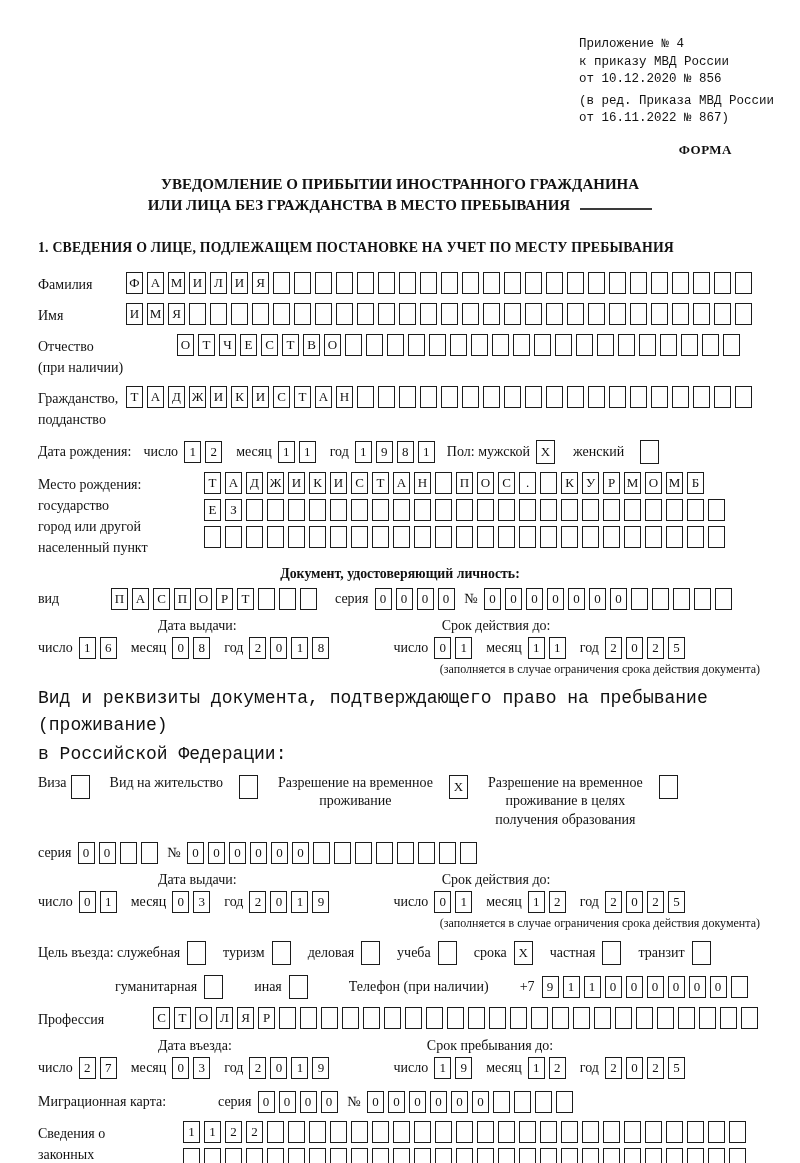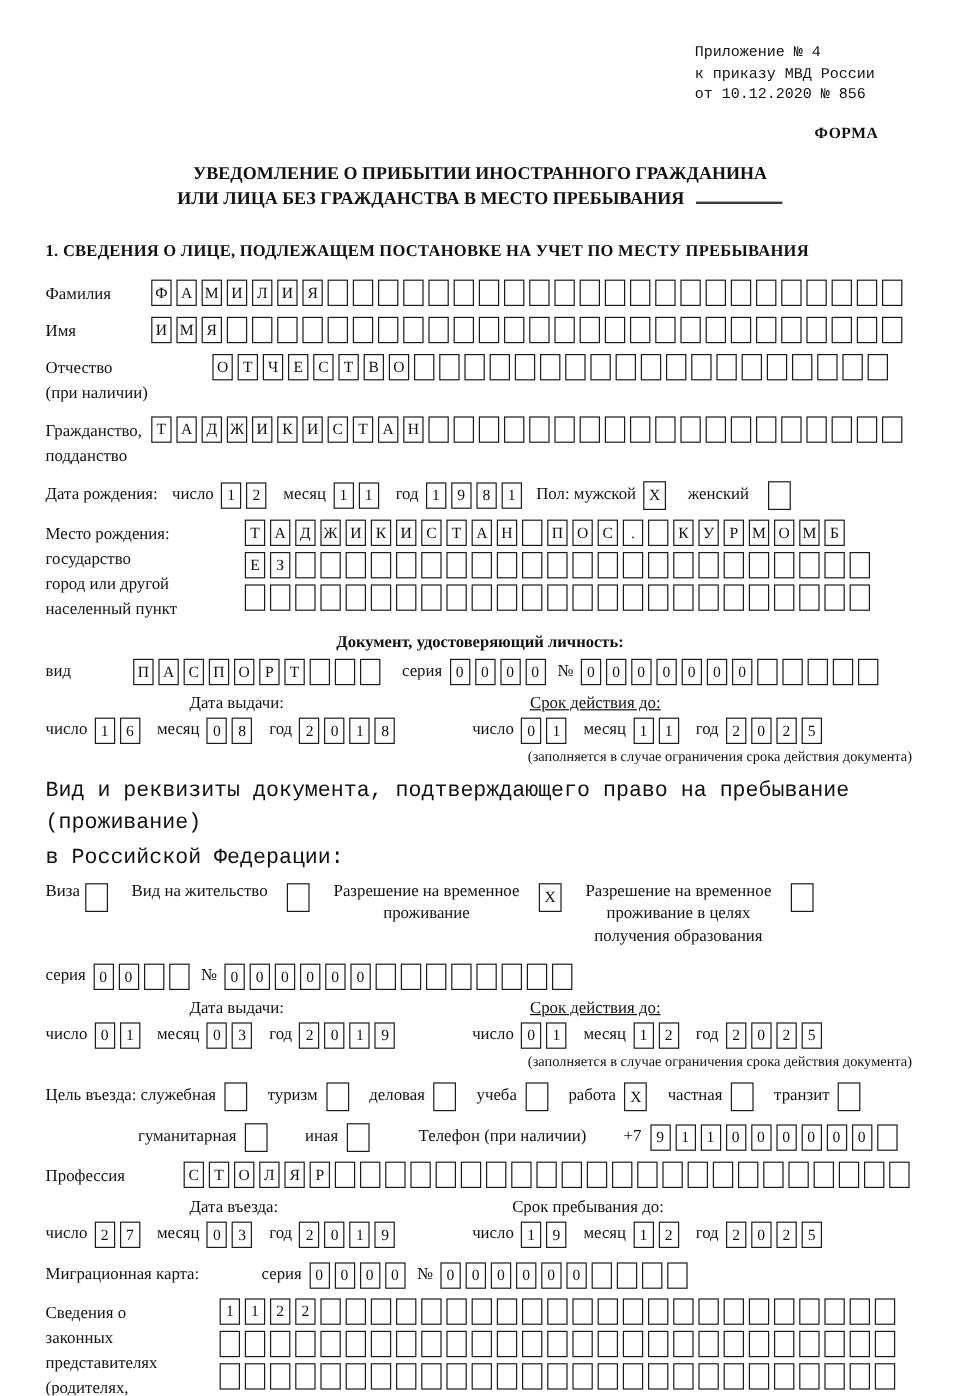--- a/index.html
+++ b/index.html
@@ -27,21 +27,21 @@
   .chk > .cell { width:17px; height:22px; }
 
   .stack { display:flex; flex-direction:column; gap:5px; }
 
   .irow { display:flex; align-items:center; margin-top:6px; font-size:14px; }
   .irow .t { flex:none; margin-right:6px; white-space:nowrap; }
   .g10 { margin-left:10px; } .g14 { margin-left:14px; } .g24 { margin-left:24px; }
   .g60 { margin-left:60px; } .g77 { margin-left:77px; }
 
   .dtitles { display:flex; font-size:14px; margin-top:8px; }
-  .dt1 { margin-left:120px; } .dt2 { margin-left:205px;text-decoration:underline; }
+  .dt1 { margin-left:120px; } .dt2 { margin-left:205px; }
   .dt2b { margin-left:195px; }
   .note { font-size:12px; text-align:right; margin-top:3px; margin-right:2px; }
 
   .heading-center { text-align:center; font-weight:bold; font-size:13.8px; margin-top:8px; }
   .plain { font-size:18px; margin-top:8px; line-height:1.5;font-family:Liberation Mono, monospace; }
 
   .permits { display:flex; align-items:flex-start; margin-top:6px; font-size:14px; }
   .pcol { text-align:center; white-space:pre-line; line-height:1.35; flex:none; }
   .permits .chk { margin-top:1px; }
   .pg { margin-left:16px; }
@@ -51,20 +51,22 @@
   .purpose .chk { margin-right:13px; }
 </style>
 </head>
 <body>
 
 <div class="page">
 
   <div class="annex">Приложение № 4
 к приказу МВД России
 от 10.12.2020 № 856</div>
+  <div class="annex edition">(в ред. Приказа МВД России
+от 16.11.2022 № 867)</div>
   <div class="forma">ФОРМА</div>
 
   <div class="title t1">УВЕДОМЛЕНИЕ О ПРИБЫТИИ ИНОСТРАННОГО ГРАЖДАНИНА</div>
   <div class="title"><span>ИЛИ ЛИЦА БЕЗ ГРАЖДАНСТВА В МЕСТО ПРЕБЫВАНИЯ</span><span class="uline"></span></div>
 
   <div class="sect">1. СВЕДЕНИЯ О ЛИЦЕ, ПОДЛЕЖАЩЕМ ПОСТАНОВКЕ НА УЧЕТ ПО МЕСТУ ПРЕБЫВАНИЯ</div>
 
   <div class="frow" style="margin-top:16px;">
     <span class="lbl w88">Фамилия</span>
     <div class="cells">
@@ -512,21 +514,21 @@
         <div class="cell"></div>
       </div>
     <span class="t">деловая</span>
     <div class="cells chk">
         <div class="cell"></div>
       </div>
     <span class="t">учеба</span>
     <div class="cells chk">
         <div class="cell"></div>
       </div>
-    <span class="t">работа</span>
+    <span class="t">срока</span>
     <div class="cells chk">
         <div class="cell">X</div>
       </div>
     <span class="t">частная</span>
     <div class="cells chk">
         <div class="cell"></div>
       </div>
     <span class="t">транзит</span>
     <div class="cells chk">
         <div class="cell"></div>

